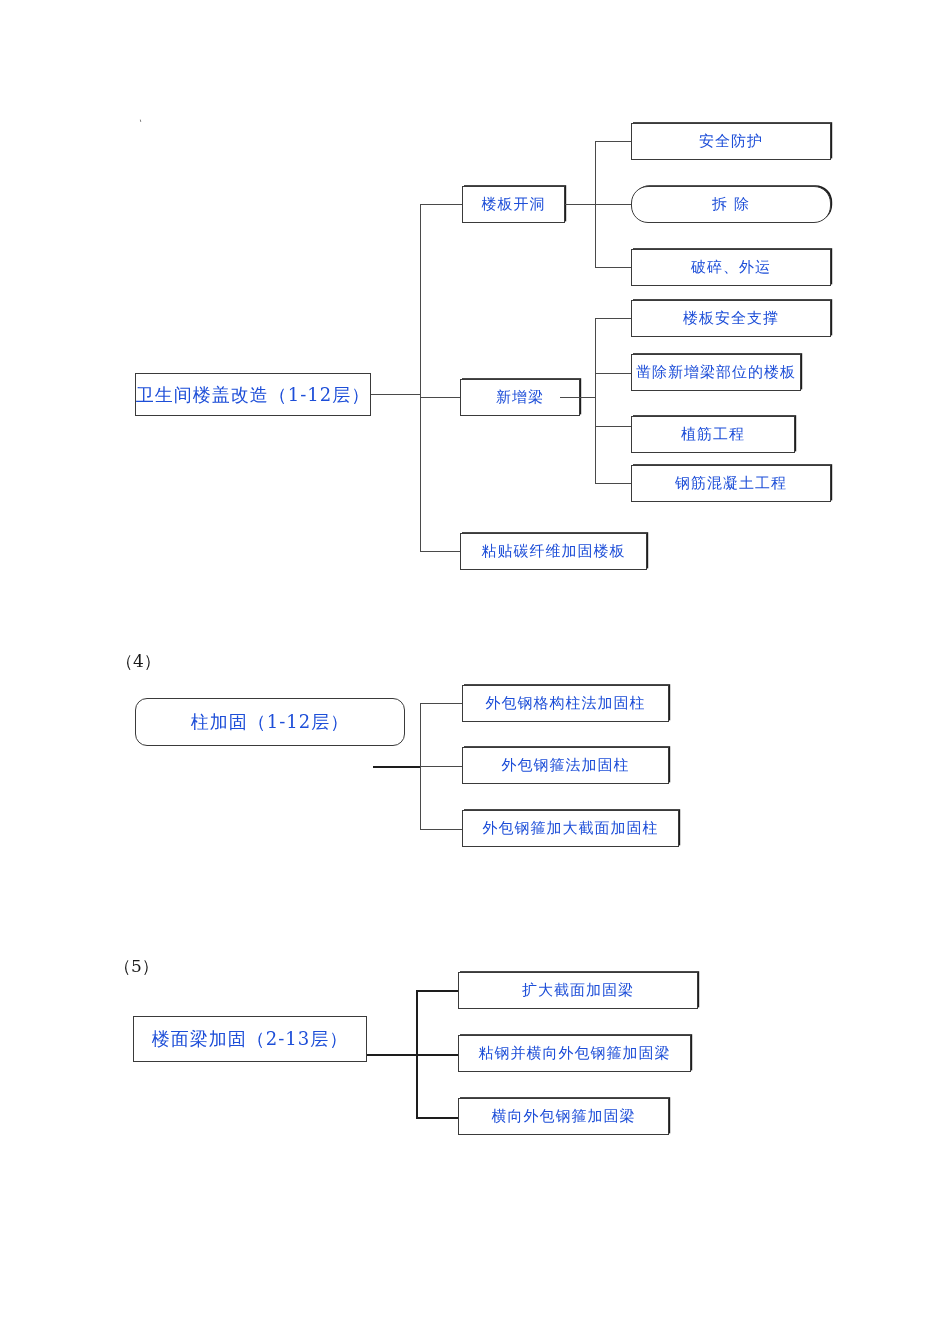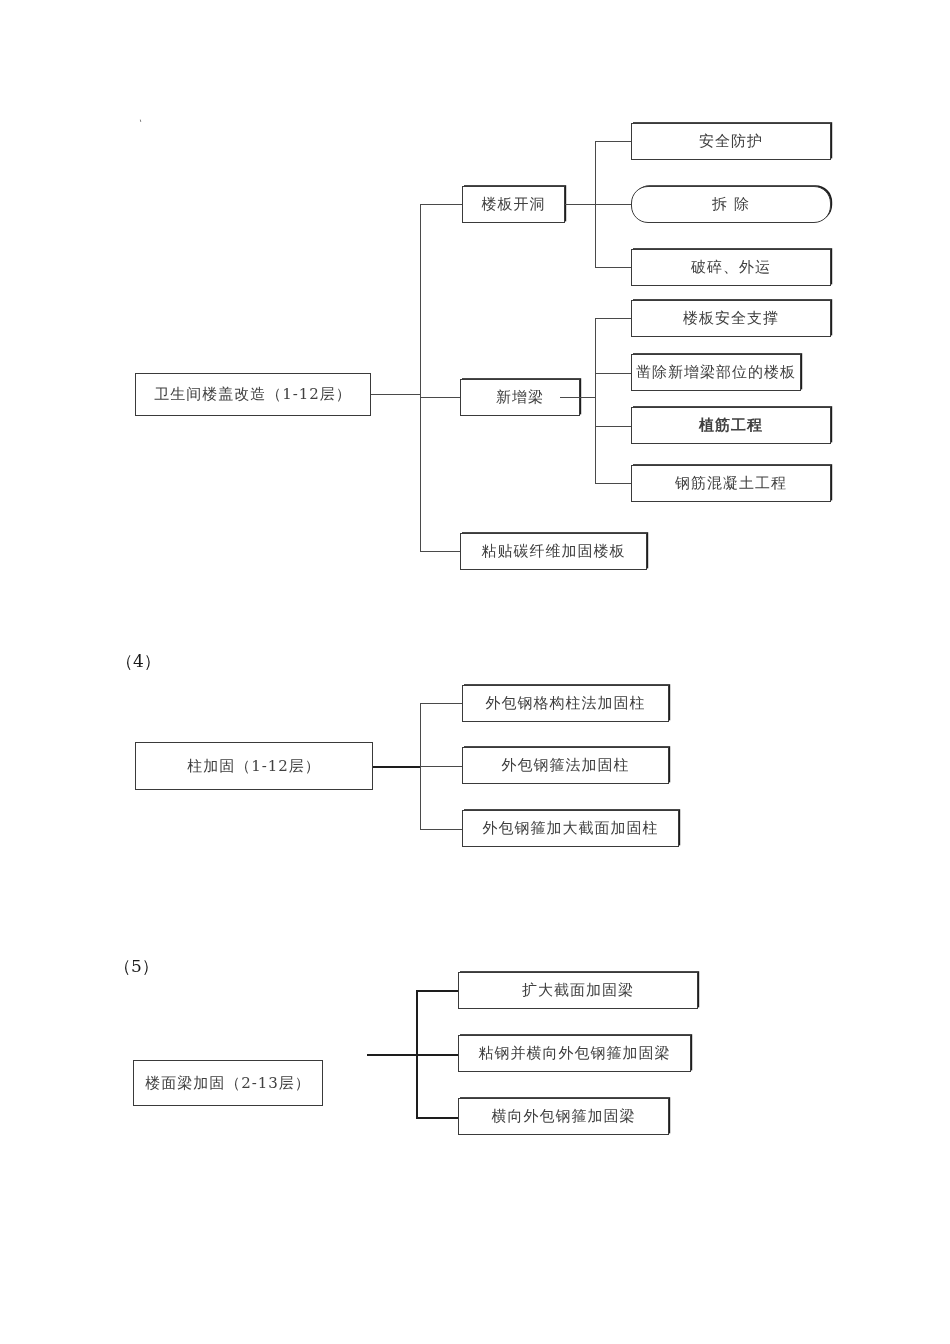--- a/index.html
+++ b/index.html
@@ -14,32 +14,32 @@
 
   
   .box{
     position:absolute;
     box-sizing:border-box;
     border:1px solid #3a3a3a;
     background:#ffffff;
     display:flex;
     align-items:center;
     justify-content:center;
-    color:#404040;
+    color:#1d4ed8;
     font-size:15px;
     letter-spacing:1px;
     white-space:nowrap;
     font-family:"DejaVu Serif","Liberation Serif",serif;
   }
   
   .box.sh{
     box-shadow:1.6px -1.2px 0 -0.4px #1d1d1d;
   }
   .box.root{
-    font-size:15px;
+    font-size:18px;
   }
 
   
   .h{position:absolute;height:0;border-top:1px solid #4a4a4a;}
   .v{position:absolute;width:0;border-left:1px solid #4a4a4a;}
   .h.thick{border-top:2px solid #1d1d1d;}
   .v.thick{border-left:2px solid #1d1d1d;}
 
   
   .seclabel{
@@ -90,53 +90,53 @@
     <div class="h" style="left:560px;top:397px;width:35px;"></div>
     <div class="v" style="left:595px;top:318px;height:165px;"></div>
 
     <div class="h" style="left:595px;top:318px;width:36px;"></div>
     <div class="box sh" style="left:631px;top:300px;width:200px;height:37px;">楼板安全支撑</div>
 
     <div class="h" style="left:595px;top:373px;width:36px;"></div>
     <div class="box sh" style="left:631px;top:354px;width:170px;height:37px;">凿除新增梁部位的楼板</div>
 
     <div class="h" style="left:595px;top:426px;width:36px;"></div>
-    <div class="box sh" style="left:631px;top:407px;width:200px;height:37px;font-weight:bold;">植筋工程</div>
+    <div class="box sh" style="left:631px;top:416px;width:164px;height:37px;">植筋工程</div>
 
     <div class="h" style="left:595px;top:483px;width:36px;"></div>
     <div class="box sh" style="left:631px;top:465px;width:200px;height:37px;">钢筋混凝土工程</div>
 
     <div class="h" style="left:420px;top:551px;width:40px;"></div>
     <div class="box sh" style="left:460px;top:533px;width:187px;height:37px;">粘贴碳纤维加固楼板</div>
   </div>
 
   <div>
 
     <div class="seclabel" style="left:116px;top:650px;">（4）</div>
 
-    <div class="box root" style="left:135px;top:742px;width:238px;height:48px;">柱加固（1-12层）</div>
+    <div class="box root" style="left:135px;top:698px;width:270px;height:48px;border-radius:12px;">柱加固（1-12层）</div>
 
     <div class="h thick" style="left:373px;top:766px;width:47px;"></div>
     <div class="v" style="left:420px;top:703px;height:126px;"></div>
 
     <div class="h" style="left:420px;top:703px;width:42px;"></div>
     <div class="box sh" style="left:462px;top:685px;width:207px;height:37px;">外包钢格构柱法加固柱</div>
 
     <div class="h" style="left:420px;top:766px;width:42px;"></div>
     <div class="box sh" style="left:462px;top:747px;width:207px;height:37px;">外包钢箍法加固柱</div>
 
     <div class="h" style="left:420px;top:829px;width:42px;"></div>
     <div class="box sh" style="left:462px;top:810px;width:217px;height:37px;">外包钢箍加大截面加固柱</div>
   </div>
 
   <div>
 
     <div class="seclabel" style="left:114px;top:955px;">（5）</div>
 
-    <div class="box root" style="left:133px;top:1060px;width:190px;height:46px;">楼面梁加固（2-13层）</div>
+    <div class="box root" style="left:133px;top:1016px;width:234px;height:46px;">楼面梁加固（2-13层）</div>
 
     <div class="h thick" style="left:367px;top:1054px;width:49px;"></div>
     <div class="v thick" style="left:416px;top:990px;height:127px;"></div>
 
     <div class="h thick" style="left:416px;top:990px;width:42px;"></div>
     <div class="box sh" style="left:458px;top:972px;width:240px;height:37px;">扩大截面加固梁</div>
 
     <div class="h thick" style="left:416px;top:1054px;width:42px;"></div>
     <div class="box sh" style="left:458px;top:1035px;width:233px;height:37px;">粘钢并横向外包钢箍加固梁</div>
 

